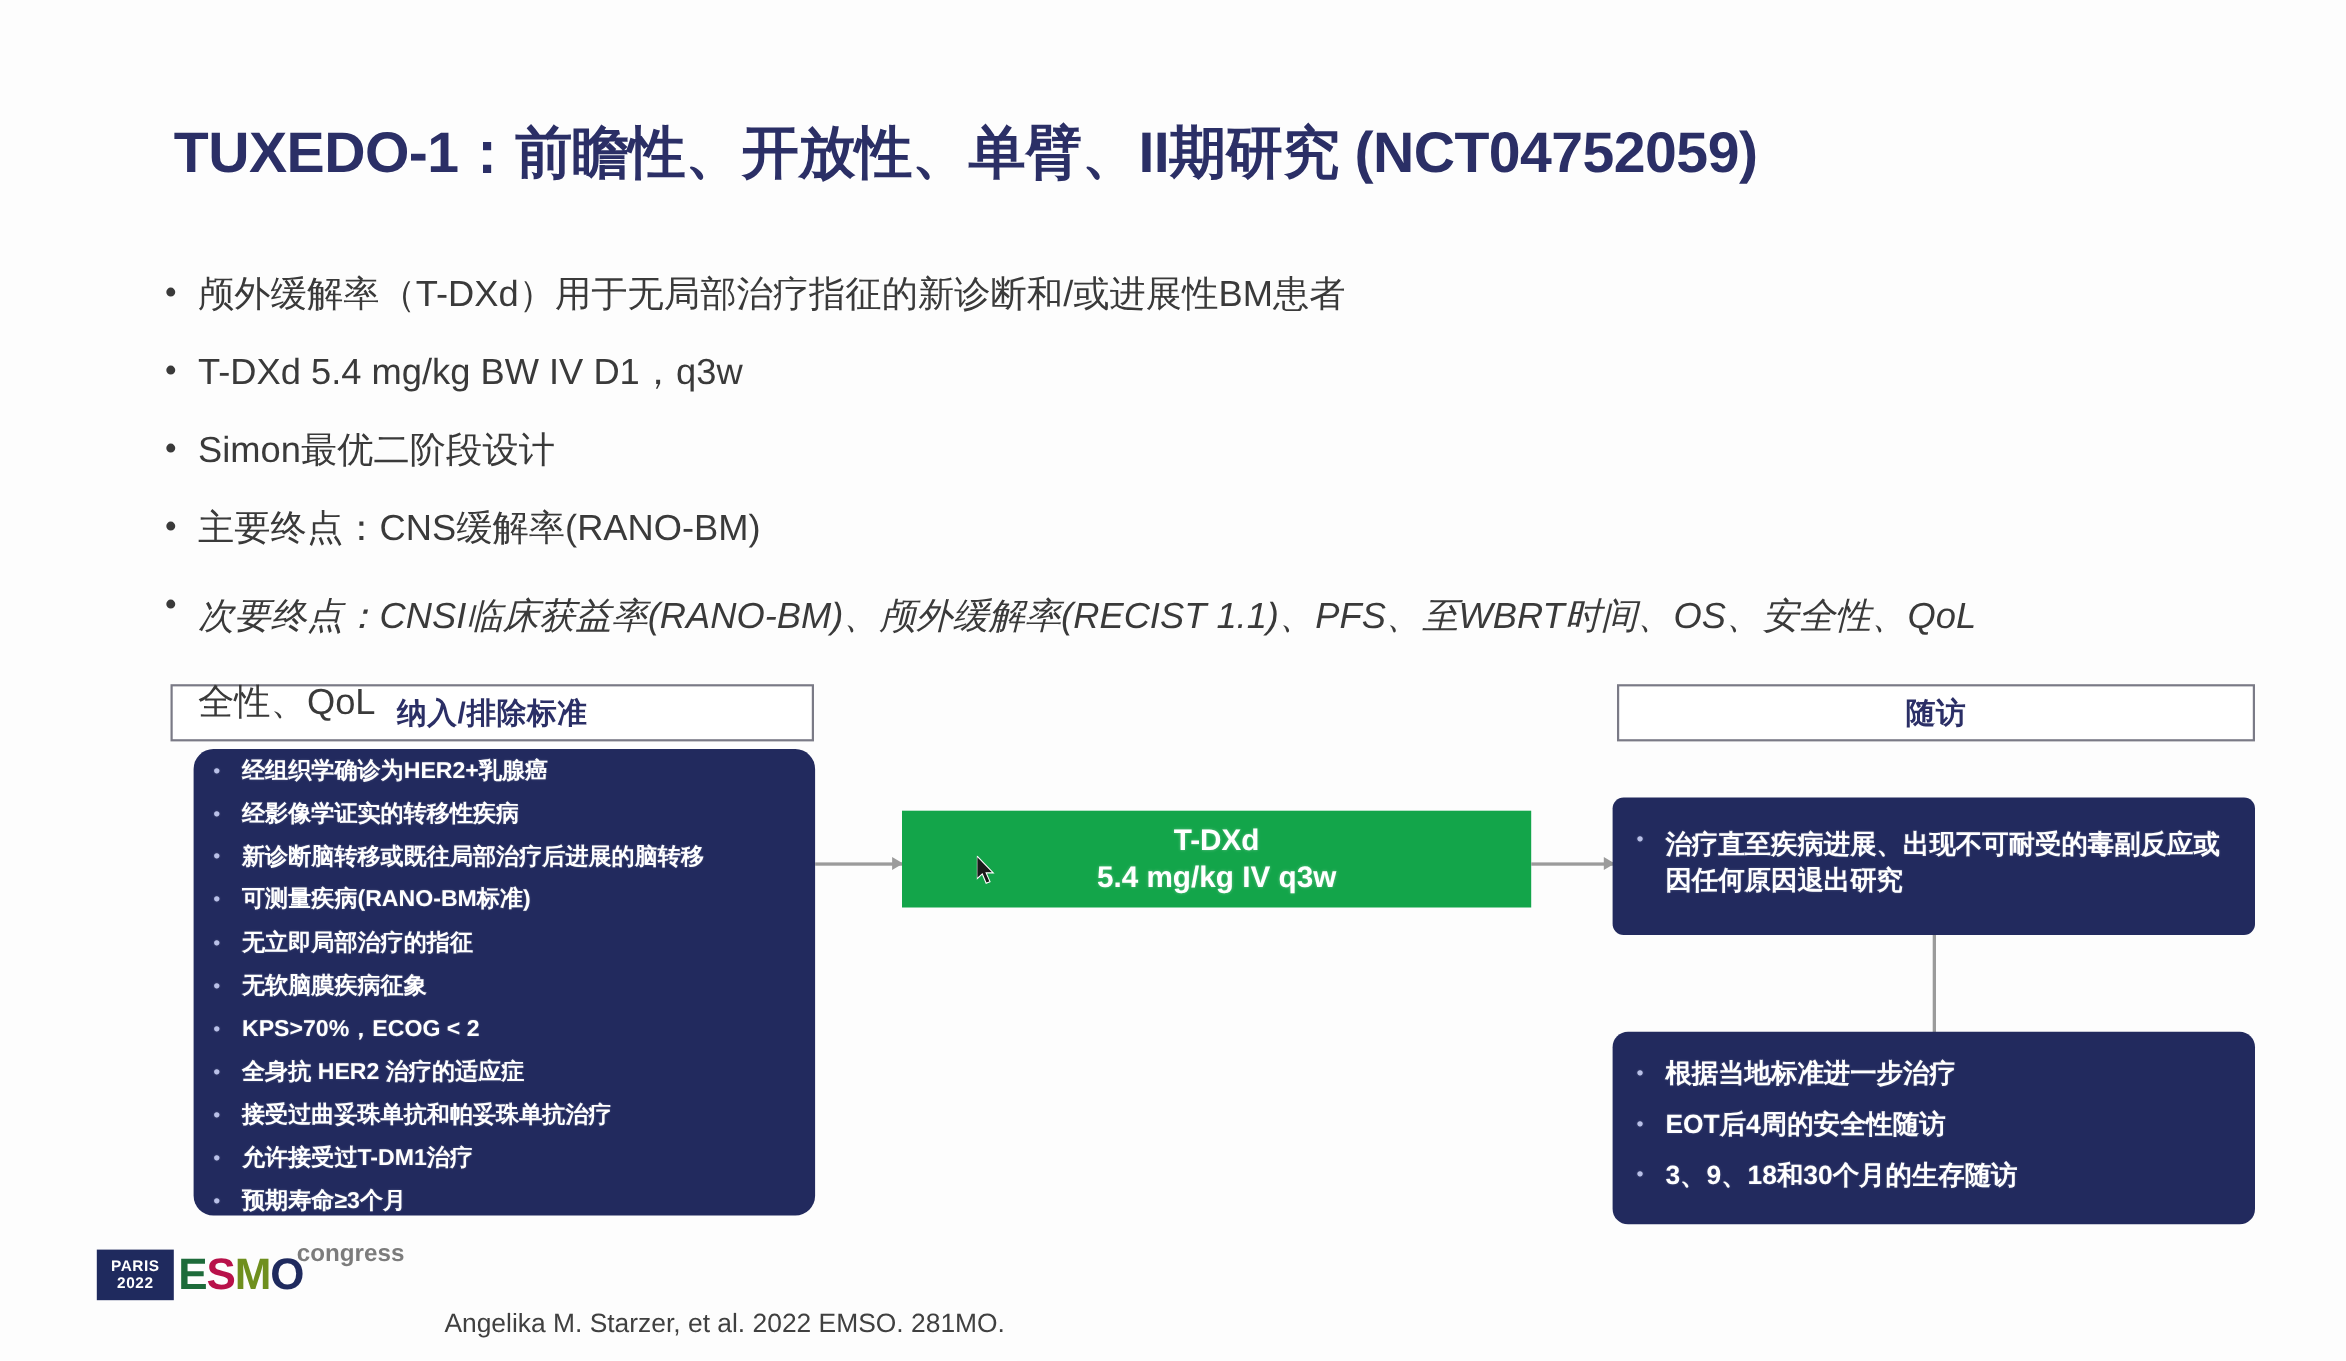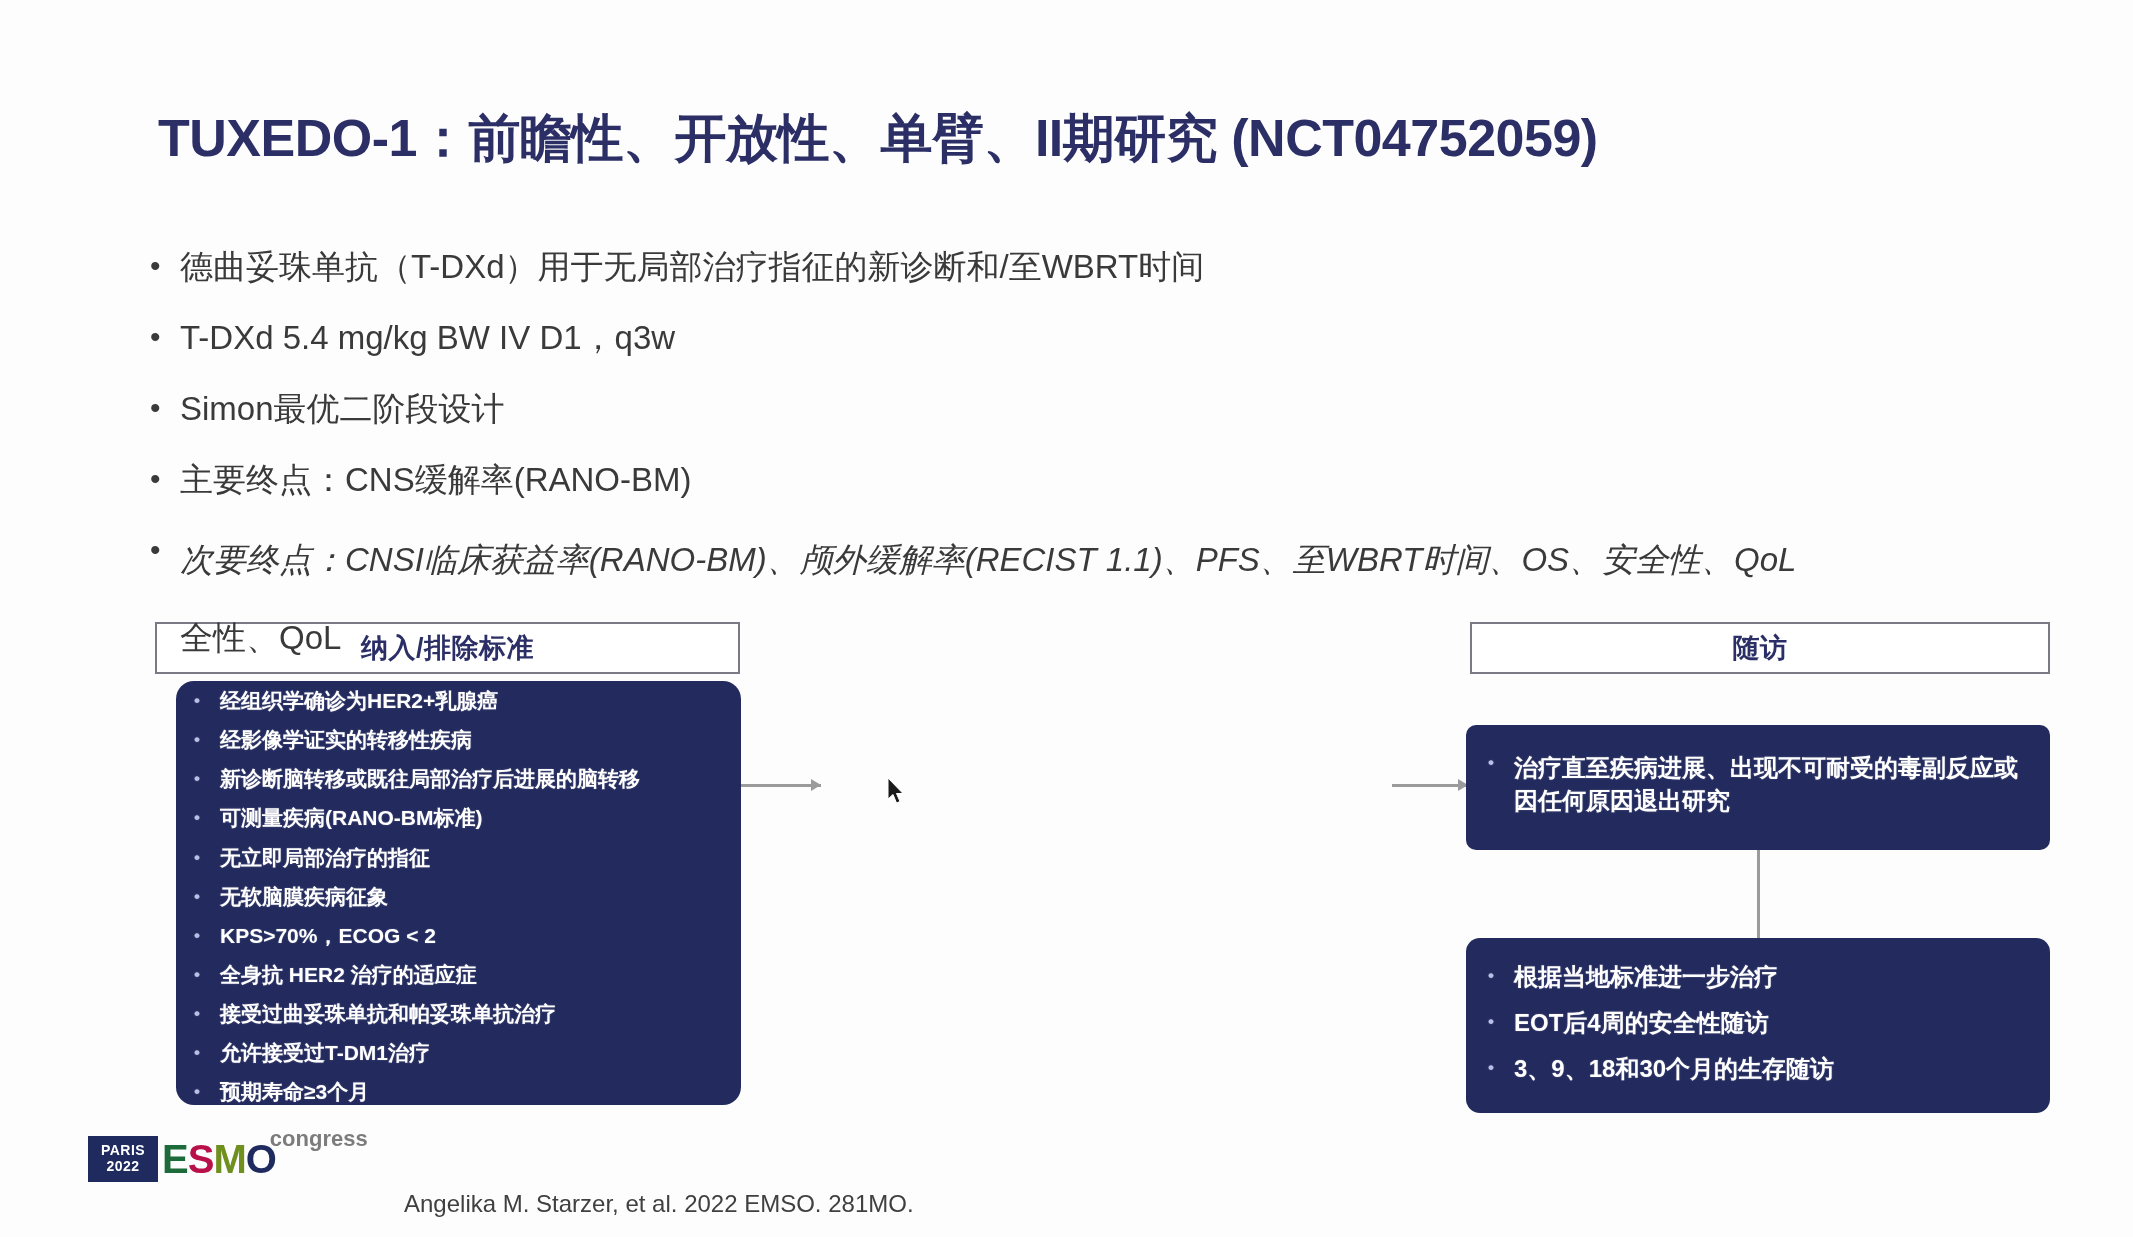--- a/index.html
+++ b/index.html
@@ -201,21 +201,21 @@
 </head>
 <body>
 
 <div id="slide">
 
   <div id="title">TUXEDO-1：前瞻性、开放性、单臂、II期研究 (NCT04752059)</div>
 
   <div id="bullets">
     <div class="bullet">
       <span class="dot">•</span>
-      <span class="btext">德曲妥珠单抗（T-DXd）用于无局部治疗指征的新诊断和/至WBRT时间</span>
+      <span class="btext">颅外缓解率（T-DXd）用于无局部治疗指征的新诊断和/或进展性BM患者</span>
     </div>
     <div class="bullet">
       <span class="dot">•</span>
       <span class="btext">T-DXd 5.4 mg/kg BW IV D1，q3w</span>
     </div>
     <div class="bullet">
       <span class="dot">•</span>
       <span class="btext">Simon最优二阶段设计</span>
     </div>
     <div class="bullet">
@@ -280,20 +280,24 @@
           <span class="ndot">•</span>
           <span class="ntext">预期寿命≥3个月</span>
         </div>
 
       </div>
     </div>
 
     <div class="conn" id="conn-left"></div>
     <div class="arrow-head" id="arrow-left"></div>
 
+    <div class="green-box">
+      <span>T-DXd</span>
+      <span>5.4 mg/kg IV q3w</span>
+    </div>
 
     <div class="conn" id="conn-right"></div>
     <div class="arrow-head" id="arrow-right"></div>
 
     <div class="navy-box" id="box-treat">
       <div class="navy-list">
         <div class="navy-item">
           <span class="ndot">•</span>
           <span class="ntext">治疗直至疾病进展、出现不可耐受的毒副反应或因任何原因退出研究</span>
         </div>

